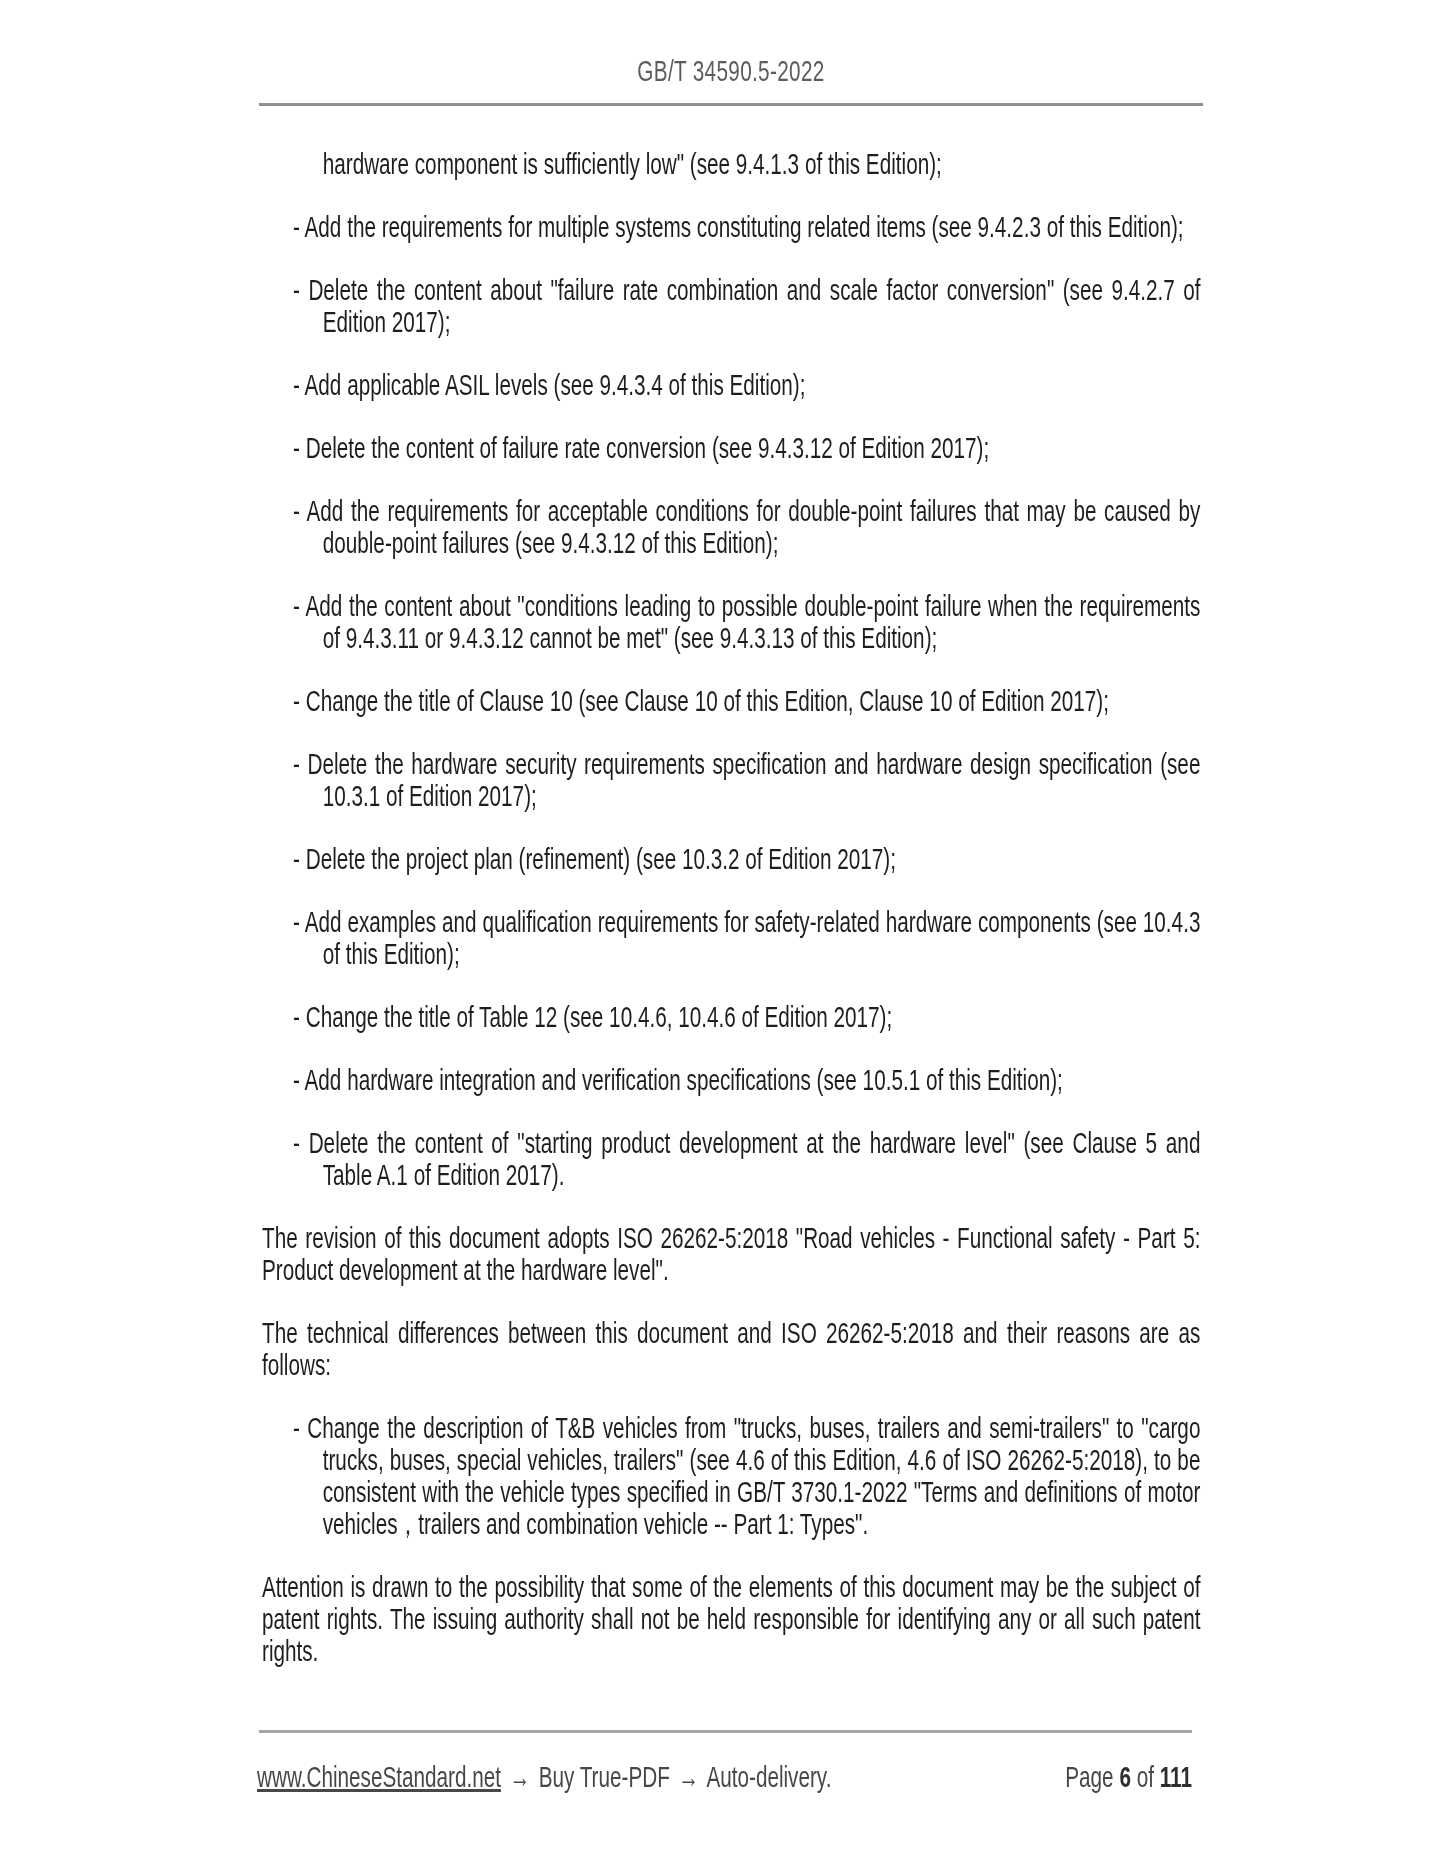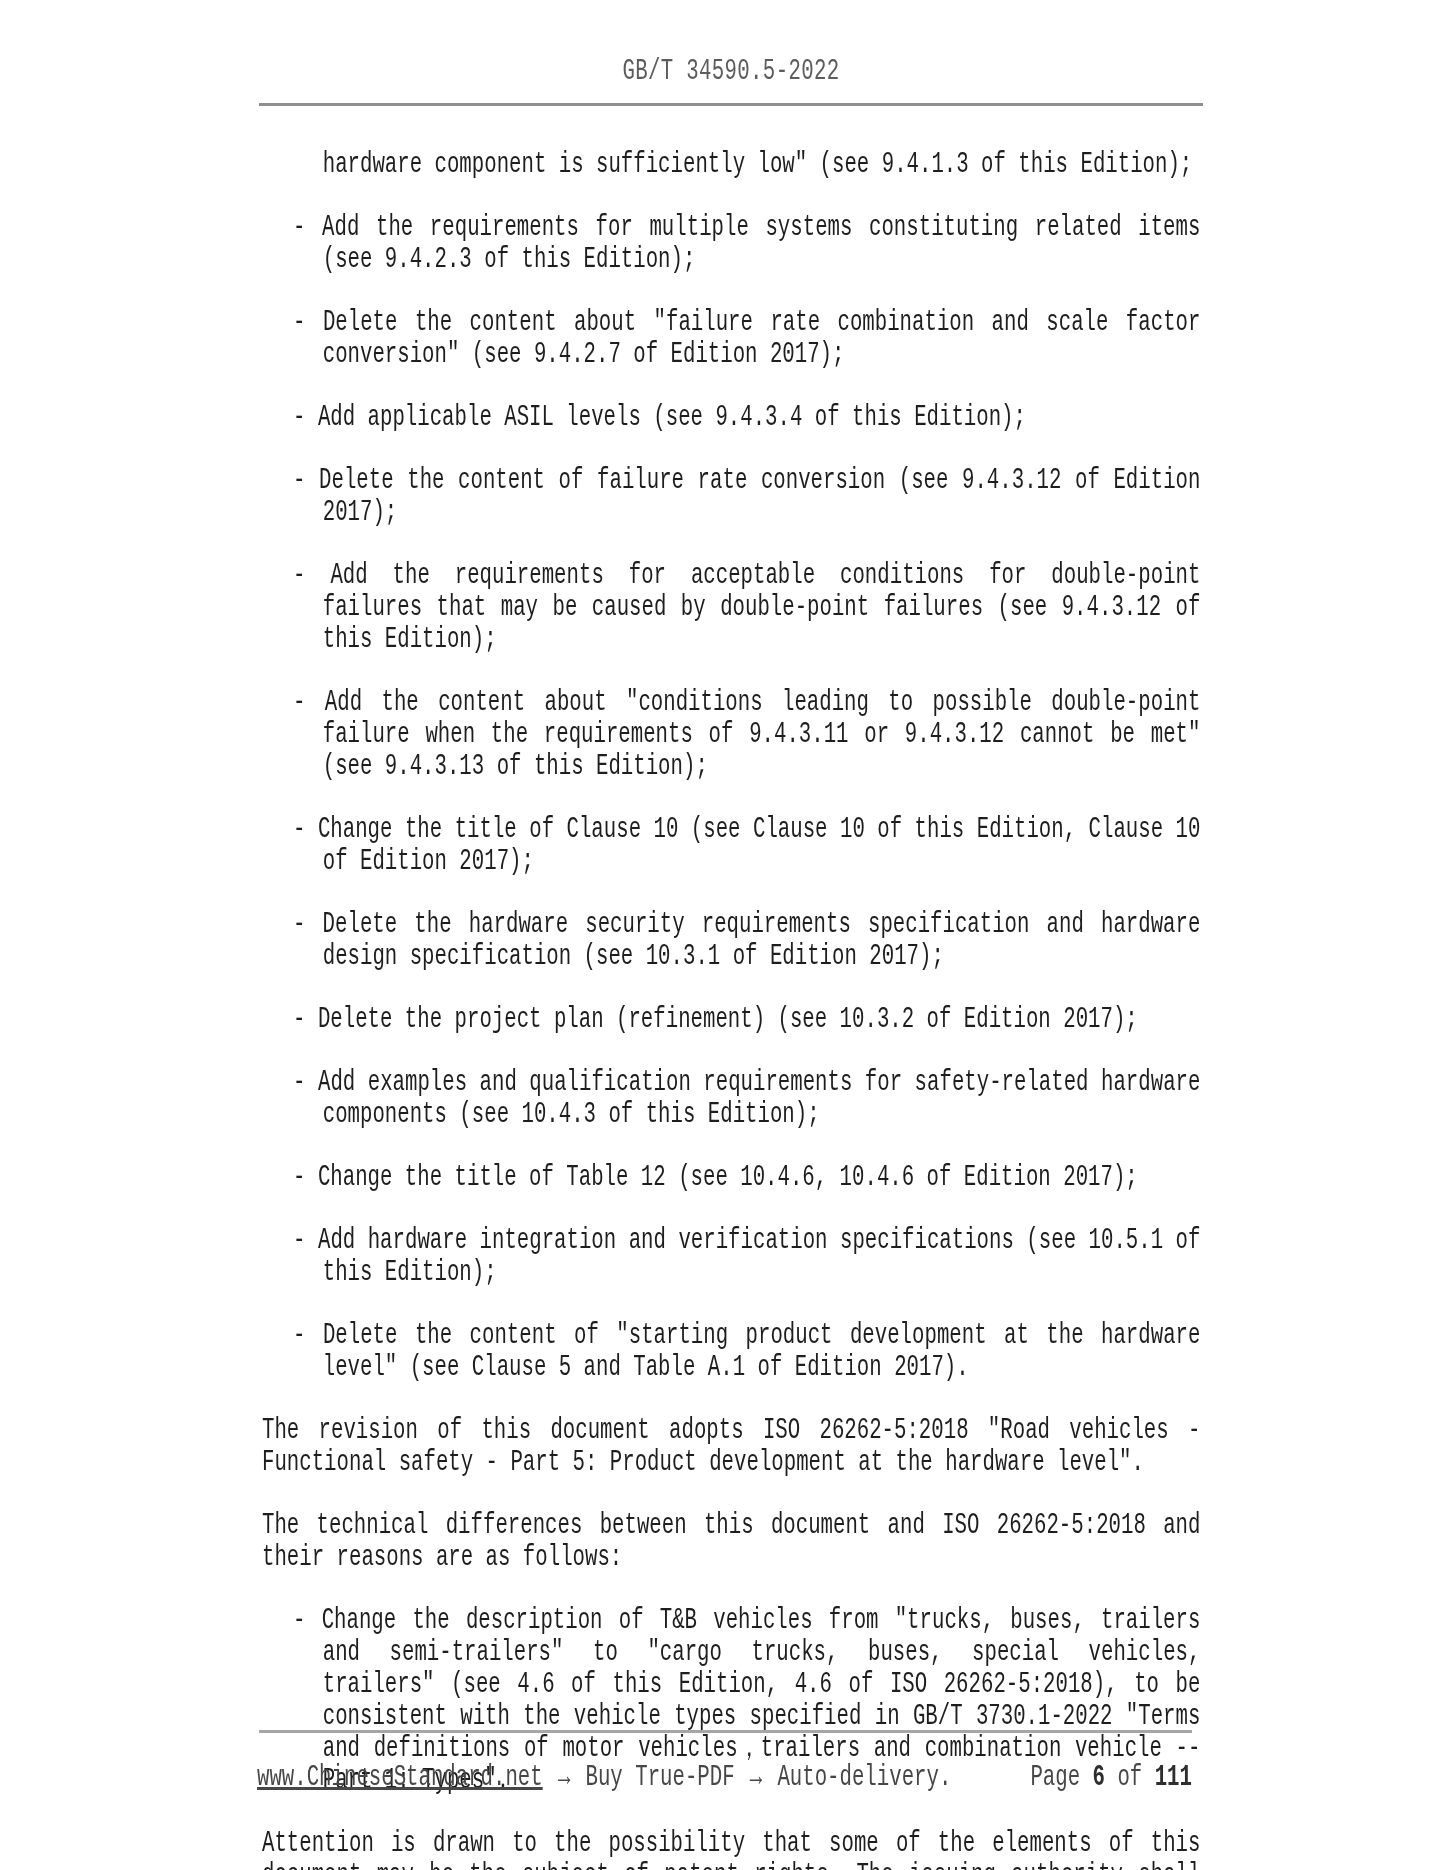--- a/index.html
+++ b/index.html
@@ -1,20 +1,20 @@
 <!DOCTYPE html>
 <html><head>
 <meta charset="utf-8">
 <style>
   html, body { margin:0; padding:0; background:#ffffff; }
   .page {
     position:relative;
     width:1365px; height:1870px;
     background:#ffffff;
-    font-family:Liberation Mono, monospace;
+    font-family:Liberation Sans, sans-serif;
     color:#1e1e1e;
     overflow:hidden;
     padding-left:44px;
   }
   
   .header-text {
     position:absolute; top:55px; left:259px;
     width:1368px;
     transform:scaleX(0.69); transform-origin:0 0;
     text-align:center;

